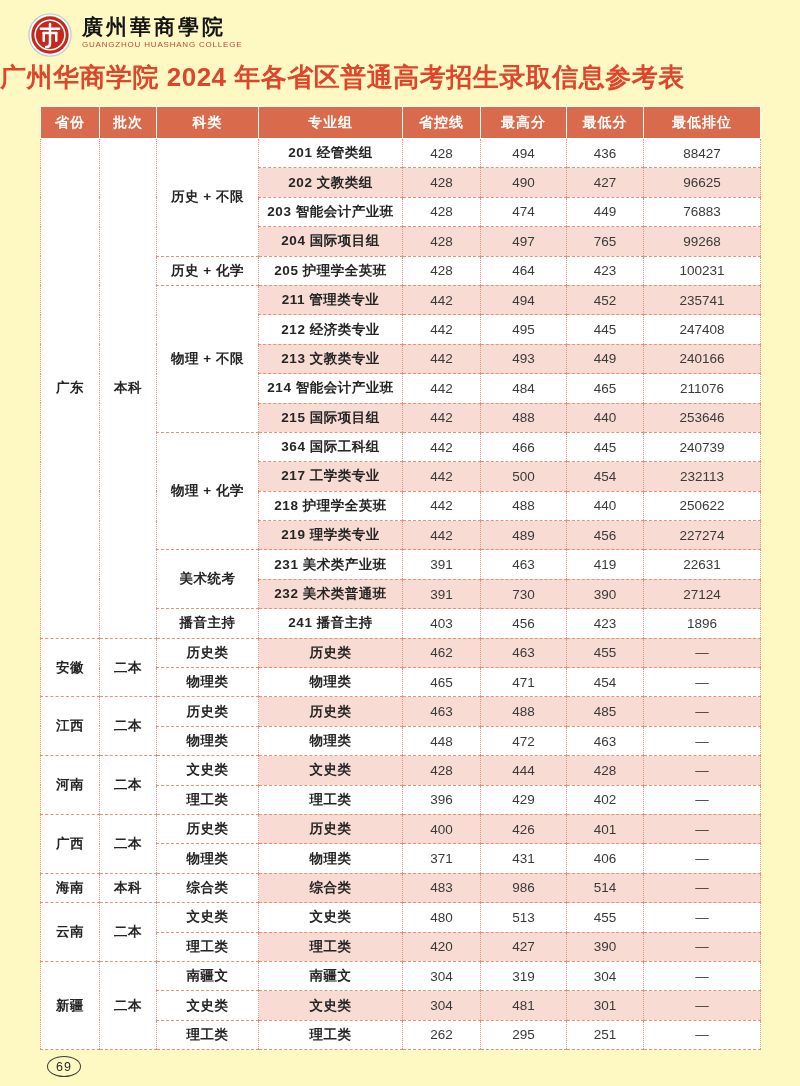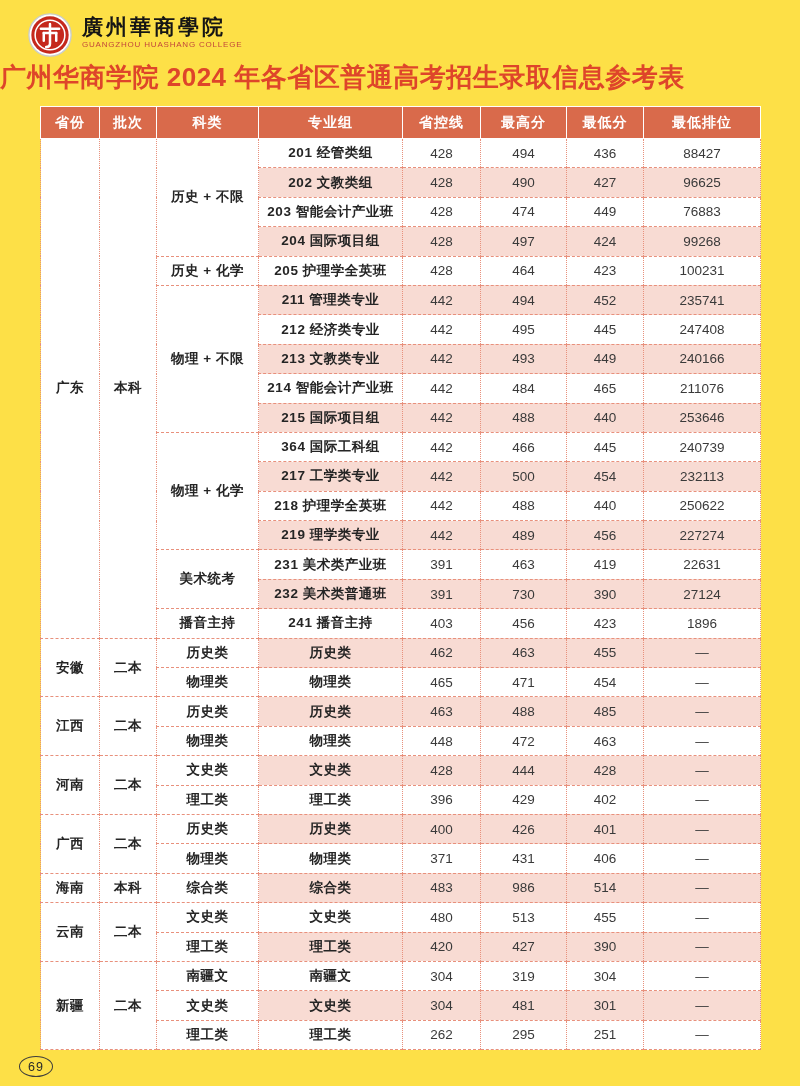--- a/index.html
+++ b/index.html
@@ -5,21 +5,21 @@
   :root{
     --header-bg:#D96A4B;
     --row-pink:#F8DBD3;
     --border-color:#E8907C;
     --title-red:#DE452A;
     --seal-red:#C5281C;
     --text-dark:#3A3A3A;
   }
   html,body{margin:0;padding:0;background:#ffffff;}
   .page{
-    position:relative;width:800px;height:1086px;background:#fde047;
+    position:relative;width:800px;height:1086px;background:#fef9c3;
     font-family:"Liberation Sans", sans-serif;overflow:hidden;
   }
   
   .logo{position:absolute;top:12px;left:27px;display:flex;align-items:flex-start;}
   .emblem{width:46px;height:46px;flex:0 0 auto;}
   .logo-text{margin-left:9px;padding-top:3px;}
   .logo-zh{
     font-family:"DejaVu Serif", serif;font-size:21px;font-weight:bold;
     color:#151515;letter-spacing:3px;line-height:1.1;
   }
@@ -42,21 +42,21 @@
   }
   table.admission td{
     border:1px var(--border-color);border-style:dashed dotted;
     height:28.4px;padding:0;text-align:center;vertical-align:middle;
     font-size:13.5px;color:var(--text-dark);background:#ffffff;
   }
   table.admission td.cjk{font-weight:600;color:#252525;letter-spacing:0.5px;}
   table.admission td.pink{background:var(--row-pink);}
   
   .page-num{
-    position:absolute;left:19px;top:1056px;width:34px;height:21px;
+    position:absolute;left:47px;top:1056px;width:34px;height:21px;
     border:1.5px solid #3c3c3c;border-radius:50%;
     display:flex;align-items:center;justify-content:center;
     font-size:12.5px;color:#2b2b2b;box-sizing:border-box;letter-spacing:1px;
   }
 </style>
 </head>
 <body>
 
 <div class="page">
 
@@ -128,21 +128,21 @@
           <td class="cjk">203 智能会计产业班</td>
           <td>428</td>
           <td>474</td>
           <td>449</td>
           <td>76883</td>
         </tr>
         <tr>
           <td class="cjk pink">204 国际项目组</td>
           <td class="pink">428</td>
           <td class="pink">497</td>
-          <td class="pink">424</td>
+          <td class="pink">765</td>
           <td class="pink">99268</td>
         </tr>
         <tr>
           <td rowspan="1" class="cjk">历史 + 化学</td>
           <td class="cjk">205 护理学全英班</td>
           <td>428</td>
           <td>464</td>
           <td>423</td>
           <td>100231</td>
         </tr>

